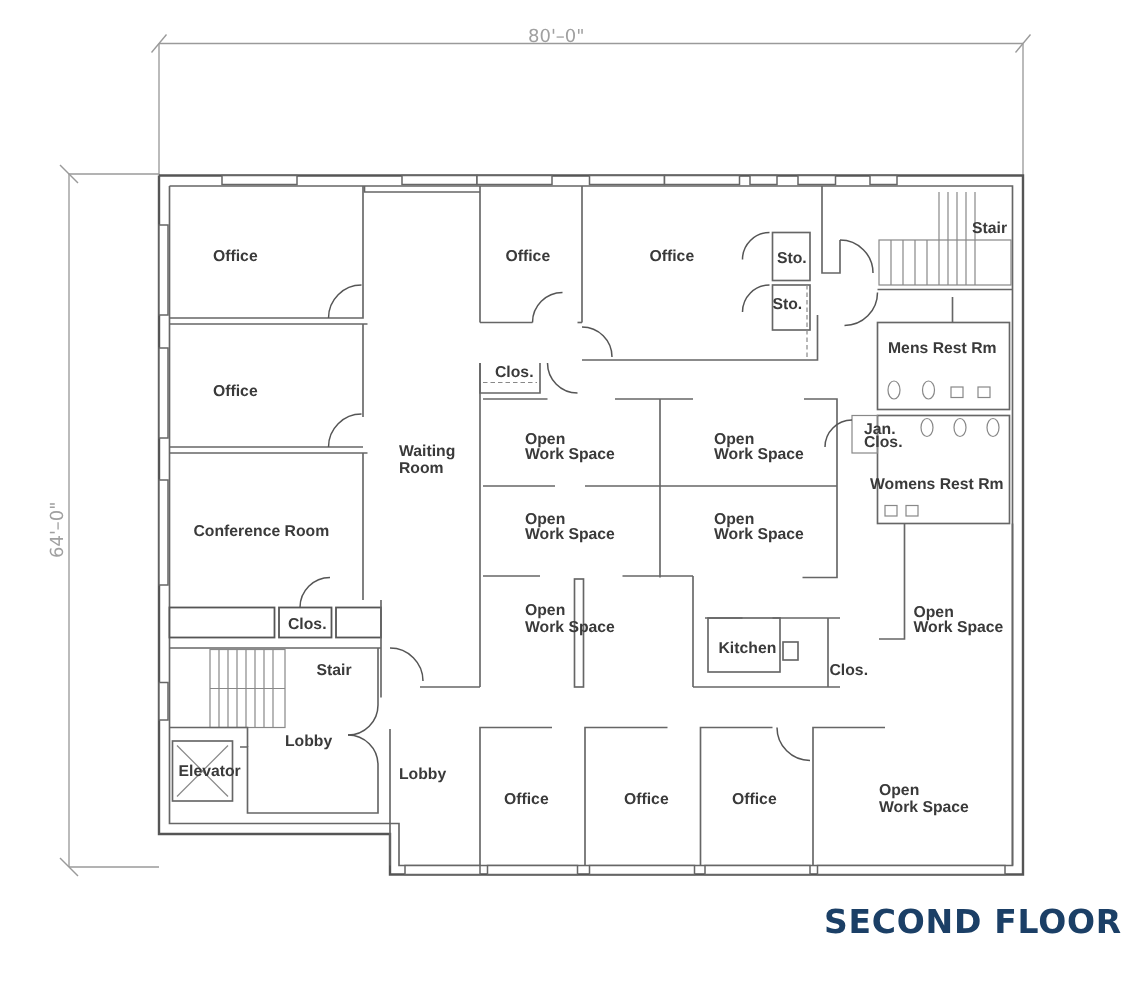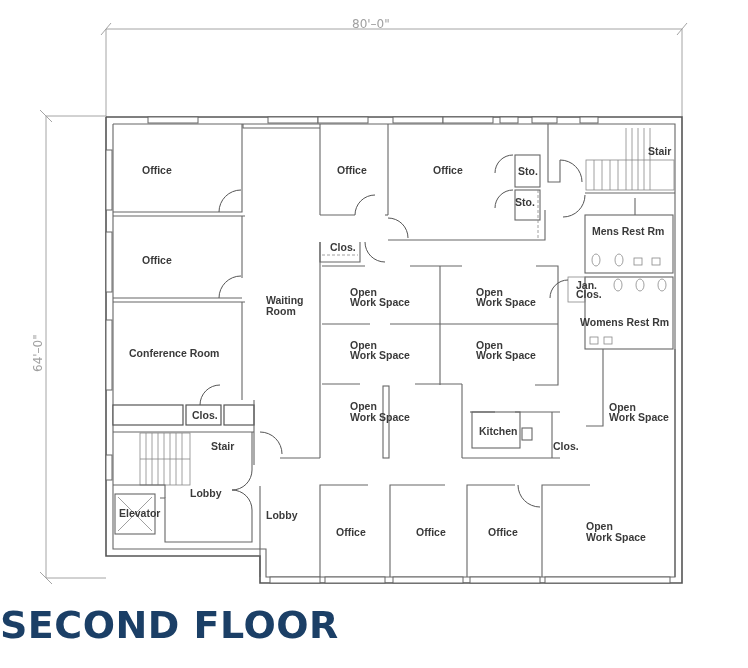--- a/index.html
+++ b/index.html
@@ -8,22 +8,22 @@
     .wall { fill: none; stroke: #555; stroke-width: 1.6; }
     .wall2 { fill: none; stroke: #666; stroke-width: 1.1; }
     .thin { fill: none; stroke: #888; stroke-width: 0.8; }
     .dim { fill: none; stroke: #9a9a9a; stroke-width: 0.9; }
     .door { fill: none; stroke: #555; stroke-width: 1; }
     .win { fill: #fff; stroke: #666; stroke-width: 1; }
     .fill-wall { fill: #fff; stroke: #555; stroke-width: 1.2; }
     .lbl { font-family: "Liberation Sans", sans-serif; font-weight: bold; font-size: 10.5px; fill: #3a3a3a; }
     .dimtxt { font-family: "DejaVu Sans", sans-serif; font-size: 12px; fill: #a0a0a0; }
     .title {
-      position: absolute; left: 0; width: 748px; top: 603px; text-align: left;
-      font-family: "DejaVu Sans", sans-serif; font-weight: bold; font-size: 38px;
+      position: absolute; left: 0; width: 748px; top: 603px; text-align: right;
+      font-family: "DejaVu Sans", sans-serif; font-weight: bold; font-size: 22px;
       letter-spacing: 0.5px; color: #1b3f66;
     }
   </style>
 </head>
 <body>
 
 <svg id="plan" viewBox="0 0 748 668" xmlns="http://www.w3.org/2000/svg">
 
   <g>
     <line class="dim" x1="106" y1="29" x2="682" y2="29"></line>

